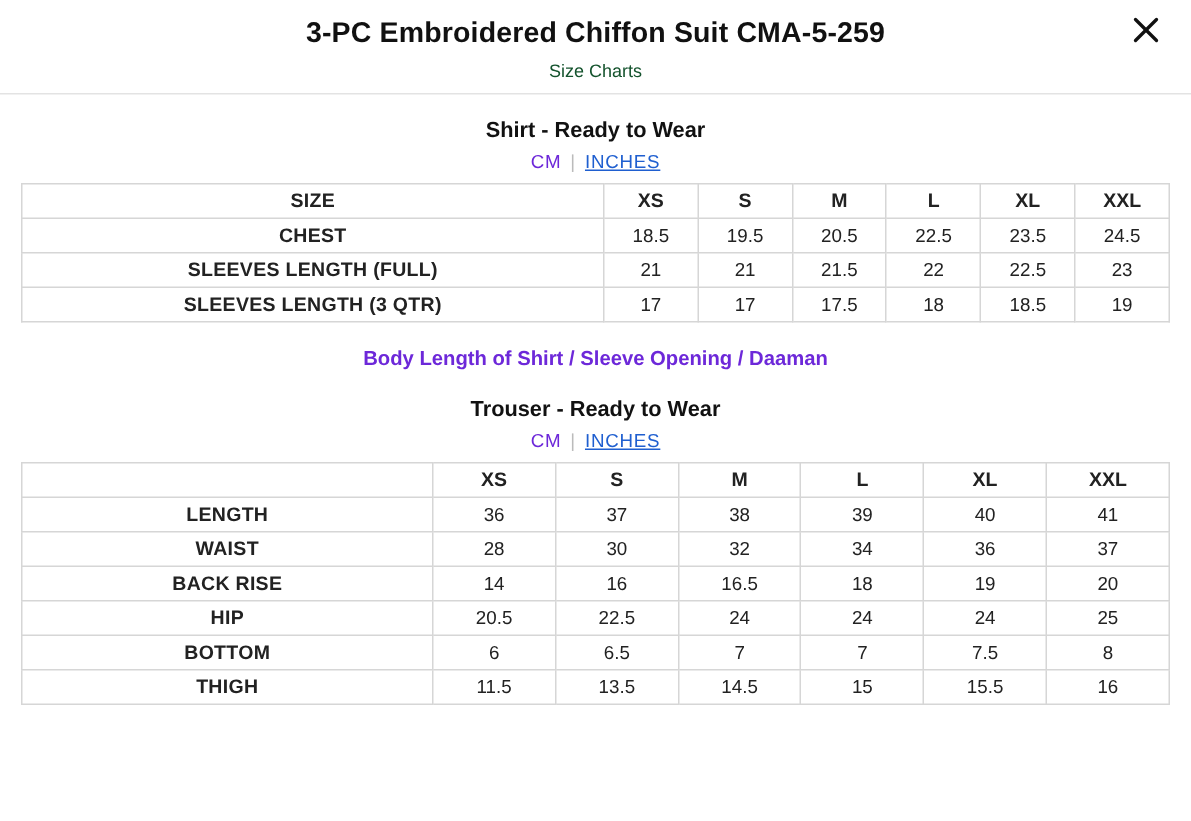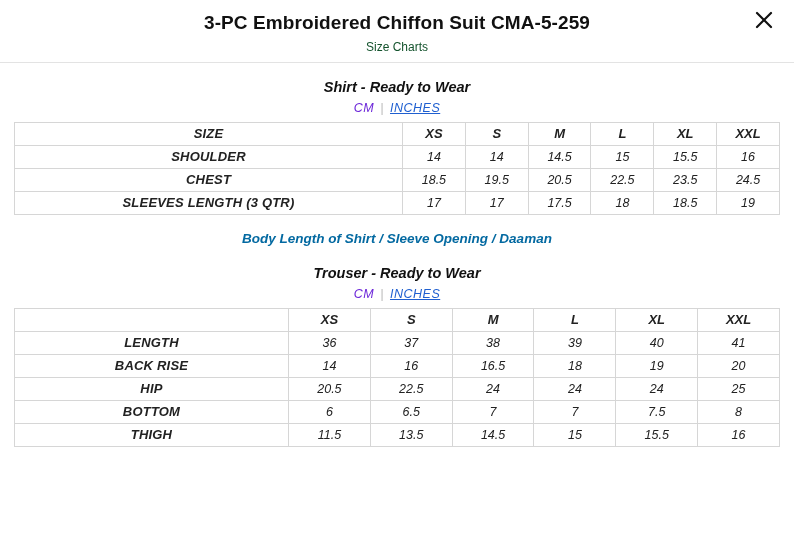--- a/index.html
+++ b/index.html
@@ -49,21 +49,20 @@
     justify-content: center;
     cursor: pointer;
     background: none;
     border: none;
     padding: 0;
   }
   .close-btn svg { display: block; }
 
   .content {
     padding: 0 14px;
-    font-style: italic;
   }
 
   .section-title {
     text-align: center;
     font-size: 14.5px;
     font-weight: bold;
     color: #111;
     margin-top: 16px;
   }
   .unit-toggle {
@@ -114,21 +113,21 @@
     font-size: 13px;
     margin-left: 25px;
   }
   table.shirt-table col.label-col { width: 388px; }
   table.trouser-table col.label-col { width: 274px; }
 
   .note {
     text-align: center;
     font-size: 13.5px;
     font-weight: bold;
-    color: #0369a1;
+    color: #6d28d9;
     margin-top: 14px;
     line-height: 1.5;
   }
   .note .line2 { display: block; }
 </style>
 </head>
 <body>
 
 <div class="modal">
 
@@ -167,38 +166,38 @@
           <th>XS</th>
           <th>S</th>
           <th>M</th>
           <th>L</th>
           <th>XL</th>
           <th>XXL</th>
         </tr>
       </thead>
       <tbody>
         <tr>
-          <td class="row-head">SHOULDER</td>
-          <td>14</td>
-          <td>14</td>
-          <td>14.5</td>
-          <td>15</td>
-          <td>15.5</td>
-          <td>16</td>
-        </tr>
-        <tr>
           <td class="row-head">CHEST</td>
           <td>18.5</td>
           <td>19.5</td>
           <td>20.5</td>
           <td>22.5</td>
           <td>23.5</td>
           <td>24.5</td>
         </tr>
         <tr>
+          <td class="row-head">SLEEVES LENGTH (FULL)</td>
+          <td>21</td>
+          <td>21</td>
+          <td>21.5</td>
+          <td>22</td>
+          <td>22.5</td>
+          <td>23</td>
+        </tr>
+        <tr>
           <td class="row-head">SLEEVES LENGTH (3 QTR)</td>
           <td>17</td>
           <td>17</td>
           <td>17.5</td>
           <td>18</td>
           <td>18.5</td>
           <td>19</td>
         </tr>
       </tbody>
     </table>
@@ -238,20 +237,29 @@
         <tr>
           <td class="row-head">LENGTH</td>
           <td>36</td>
           <td>37</td>
           <td>38</td>
           <td>39</td>
           <td>40</td>
           <td>41</td>
         </tr>
         <tr>
+          <td class="row-head">WAIST</td>
+          <td>28</td>
+          <td>30</td>
+          <td>32</td>
+          <td>34</td>
+          <td>36</td>
+          <td>37</td>
+        </tr>
+        <tr>
           <td class="row-head">BACK RISE</td>
           <td>14</td>
           <td>16</td>
           <td>16.5</td>
           <td>18</td>
           <td>19</td>
           <td>20</td>
         </tr>
         <tr>
           <td class="row-head">HIP</td>

